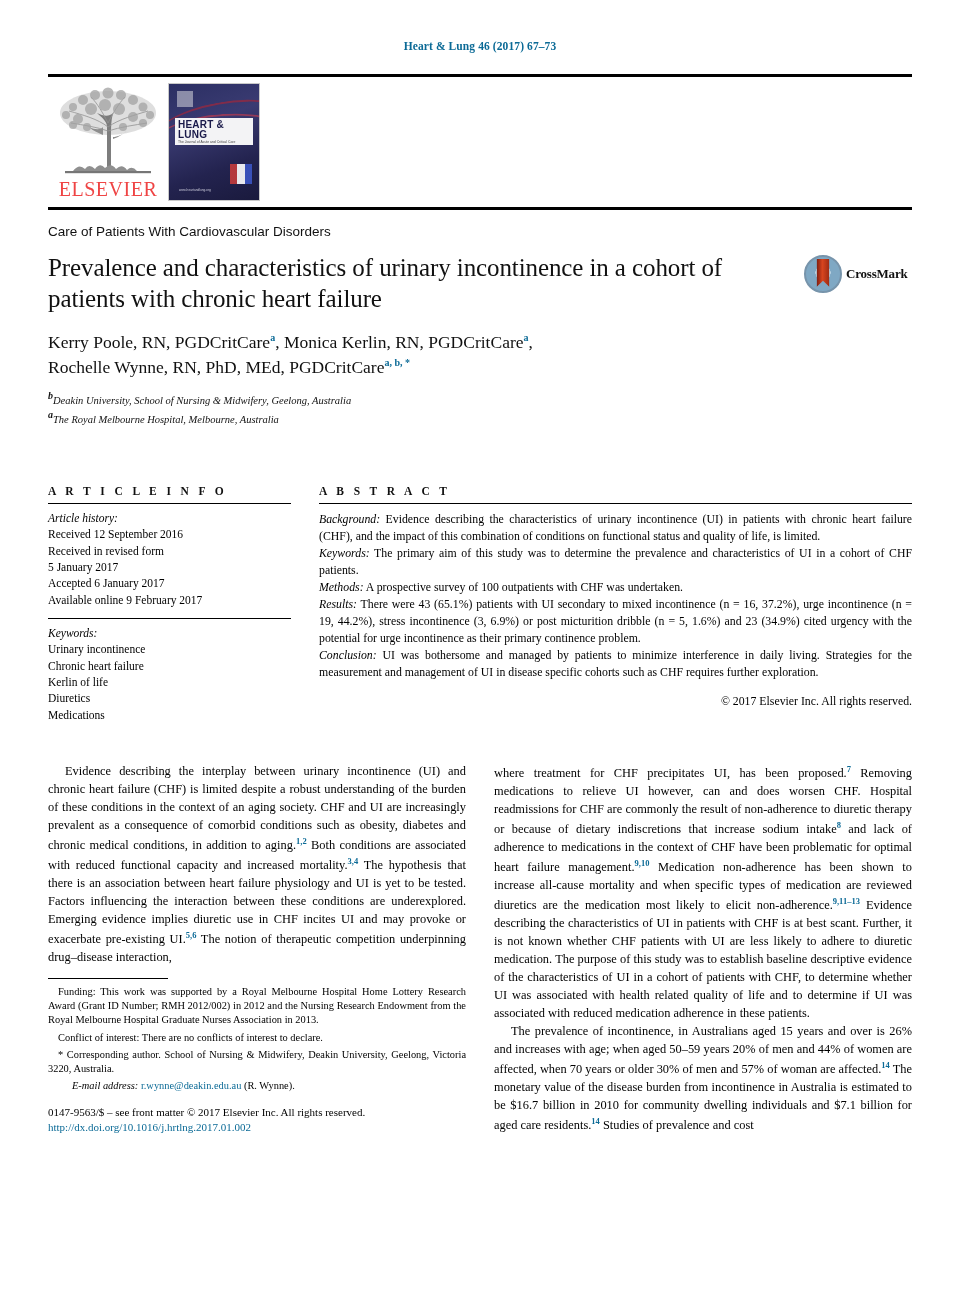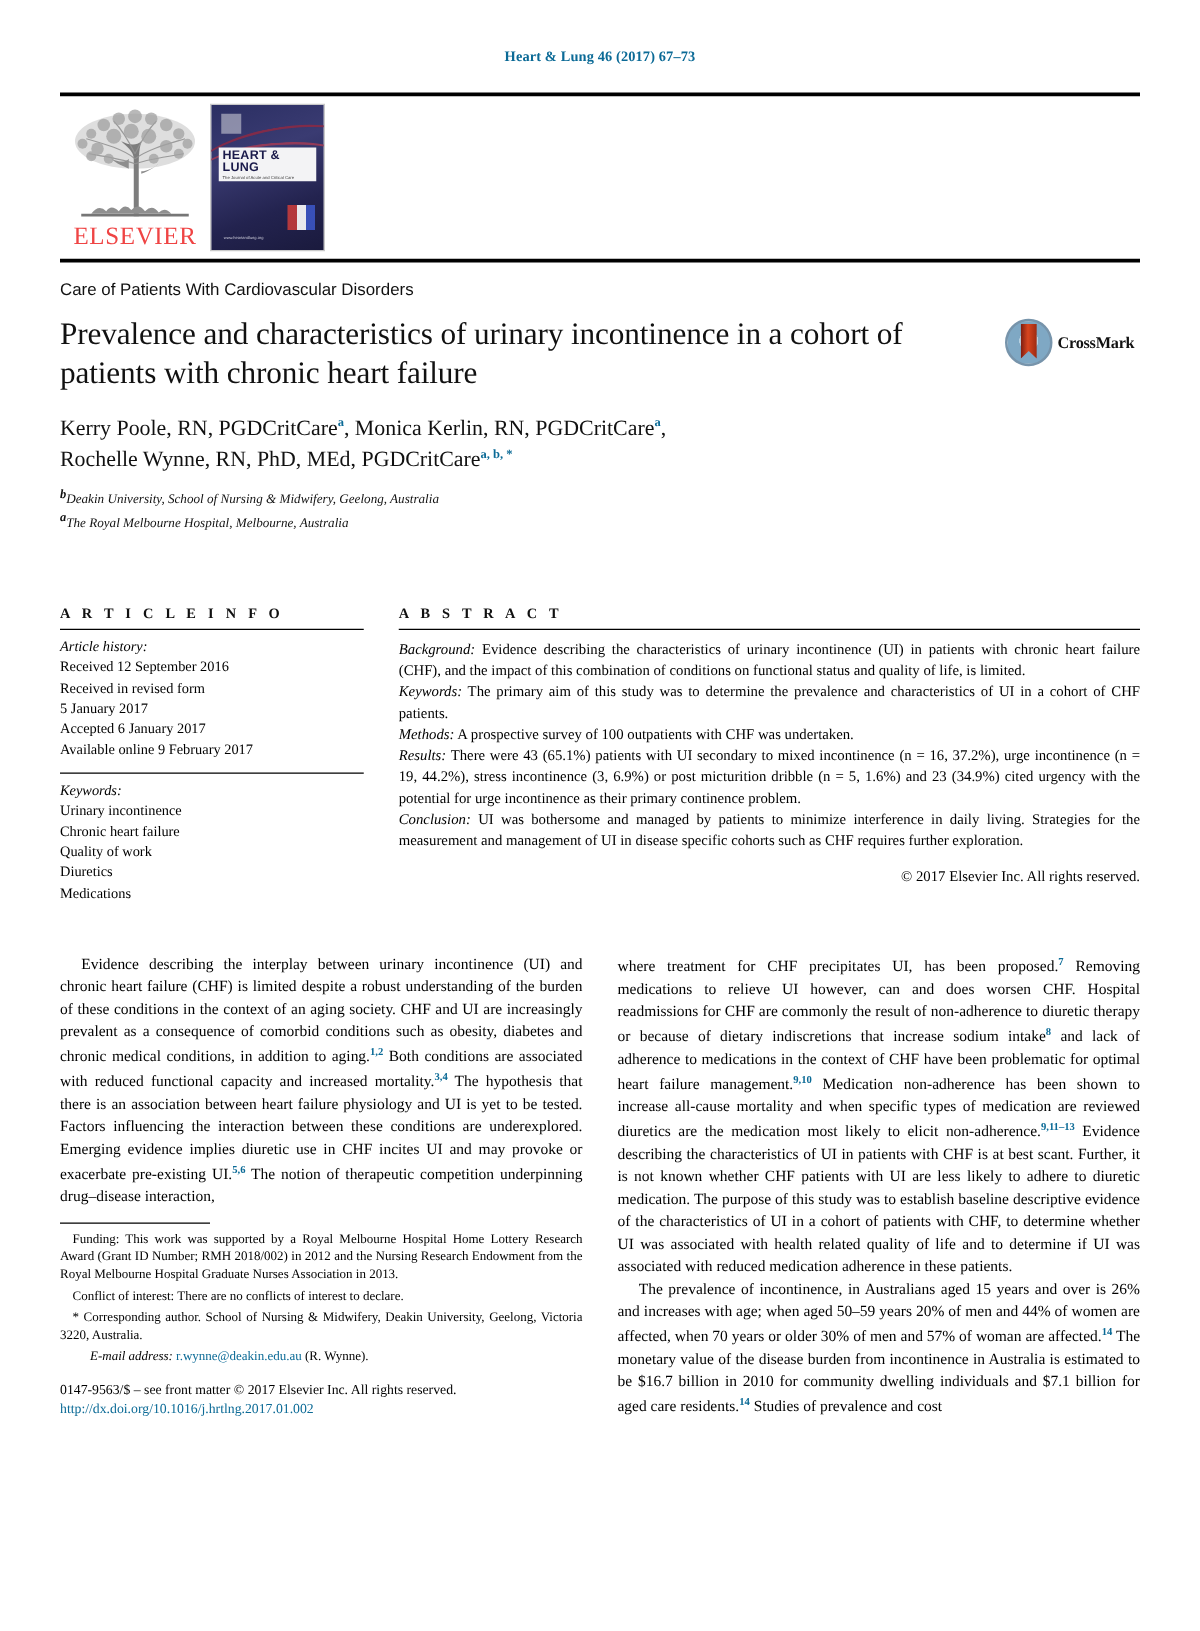--- a/index.html
+++ b/index.html
@@ -450,21 +450,21 @@
           <div>Received in revised form</div>
           <div>5 January 2017</div>
           <div>Accepted 6 January 2017</div>
           <div>Available online 9 February 2017</div>
         </div>
         <div class="hr-thin"></div>
         <div class="info-block">
           <div class="lbl">Keywords:</div>
           <div>Urinary incontinence</div>
           <div>Chronic heart failure</div>
-          <div>Quality of work</div>
+          <div>Kerlin of life</div>
           <div>Diuretics</div>
           <div>Medications</div>
         </div>
       </div>
 
       <div class="col-abs">
         <div class="sec-head">A B S T R A C T</div>
         <div class="hr-thin"></div>
         <div class="abs-body">
           <p><span class="lbl">Background:</span><span> Evidence describing the characteristics of urinary incontinence (UI) in patients with chronic heart failure (CHF), and the impact of this combination of conditions on functional status and quality of life, is limited.</span></p>
@@ -480,21 +480,21 @@
 
     <div class="cols">
 
       <div class="col">
         <div class="body-text">
           <p id="left-p0">Evidence describing the interplay between urinary incontinence (UI) and chronic heart failure (CHF) is limited despite a robust understanding of the burden of these conditions in the context of an aging society. CHF and UI are increasingly prevalent as a consequence of comorbid conditions such as obesity, diabetes and chronic medical conditions, in addition to aging.<sup class="ref">1,2</sup> Both conditions are associated with reduced functional capacity and increased mortality.<sup class="ref">3,4</sup> The hypothesis that there is an association between heart failure physiology and UI is yet to be tested. Factors influencing the interaction between these conditions are underexplored. Emerging evidence implies diuretic use in CHF incites UI and may provoke or exacerbate pre-existing UI.<sup class="ref">5,6</sup> The notion of therapeutic competition underpinning drug–disease interaction,</p>
         </div>
 
         <div class="footnotes">
           <div class="fn-rule"></div>
-          <p>Funding: This work was supported by a Royal Melbourne Hospital Home Lottery Research Award (Grant ID Number; RMH 2018/002) in 2012 and the Nursing Research Endowment from the Royal Melbourne Hospital Graduate Nurses Association in 2013.</p>
+          <p>Funding: This work was supported by a Royal Melbourne Hospital Home Lottery Research Award (Grant ID Number; RMH 2012/002) in 2012 and the Nursing Research Endowment from the Royal Melbourne Hospital Graduate Nurses Association in 2013.</p>
           <p>Conflict of interest: There are no conflicts of interest to declare.</p>
           <p>* Corresponding author. School of Nursing &amp; Midwifery, Deakin University, Geelong, Victoria 3220, Australia.</p>
           <p class="email-line"><span class="email-lbl">E-mail address:</span> <span class="link">r.wynne@deakin.edu.au</span><span> (R. Wynne).</span></p>
           <div class="issn-block">
             <p>0147-9563/$ – see front matter © 2017 Elsevier Inc. All rights reserved.</p>
             <p class="link">http://dx.doi.org/10.1016/j.hrtlng.2017.01.002</p>
           </div>
         </div>
       </div>
 

